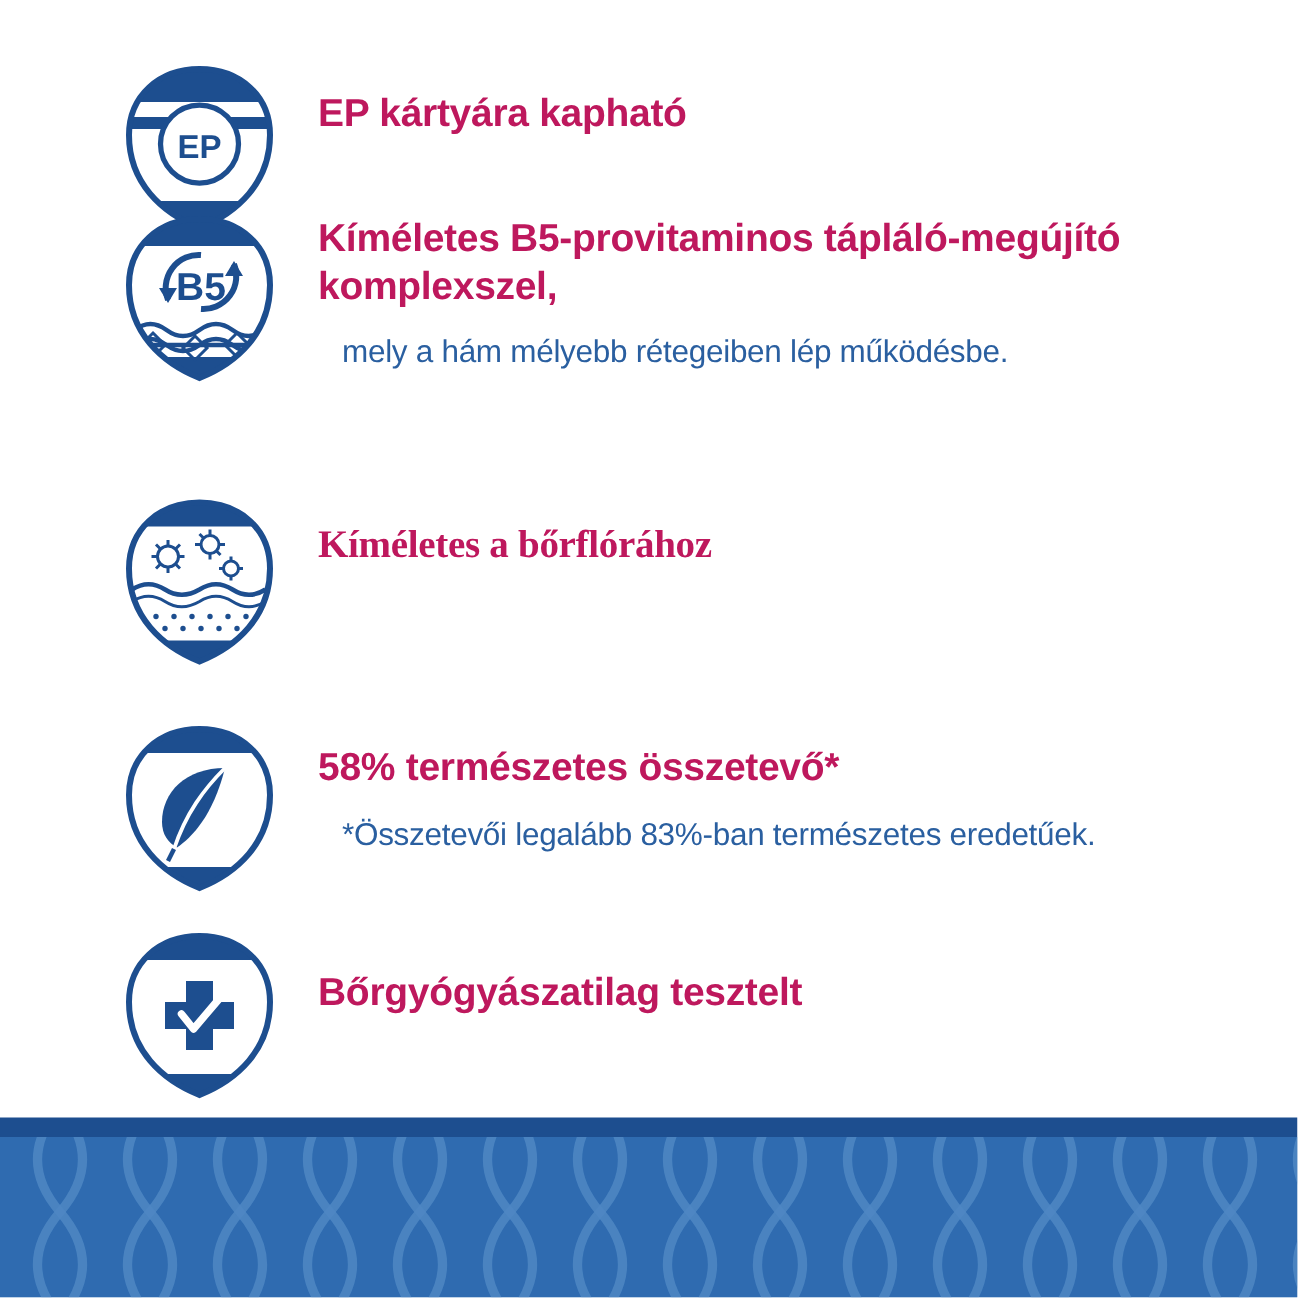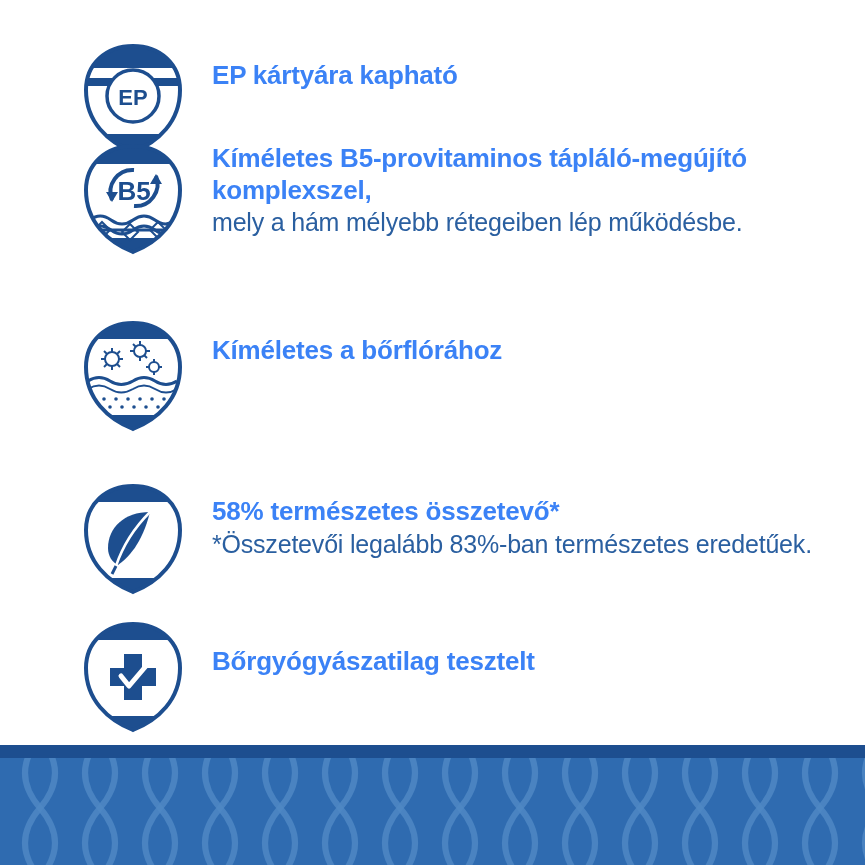--- a/index.html
+++ b/index.html
@@ -44,37 +44,37 @@
     align-items: center;
     justify-content: center;
   }
   .text-wrap {
     padding-left: 18px;
     padding-top: 10px;
   }
   .feature-title {
     font-size: 26px;
     font-weight: bold;
-    color: #3b82f6;
+    color: #be185d;
     line-height: 1.22;
     letter-spacing: -0.2px;
     margin: 0;
   }
   .feature-desc {
-    font-size: 25px;
+    font-size: 21px;
     font-weight: normal;
     color: #2a5fa0;
     line-height: 1.28;
     letter-spacing: -0.2px;
-    margin: 0;
+    margin: 16px;
   }
   
   .row-0 { top: 38px; }
   .row-1 { top: 138px; }
-  .row-2 { top: 315px; }
+  .row-2 { top: 327px; font-family: Liberation Serif, serif; }
   .row-3 { top: 478px; }
   .row-4 { top: 616px; }
 
   .row-0 .text-wrap { padding-top: 22px; }
   .row-1 .text-wrap { padding-top: 5px; }
   .row-2 .text-wrap { padding-top: 20px; }
   .row-3 .text-wrap { padding-top: 18px; }
   .row-4 .text-wrap { padding-top: 30px; }
 
   

